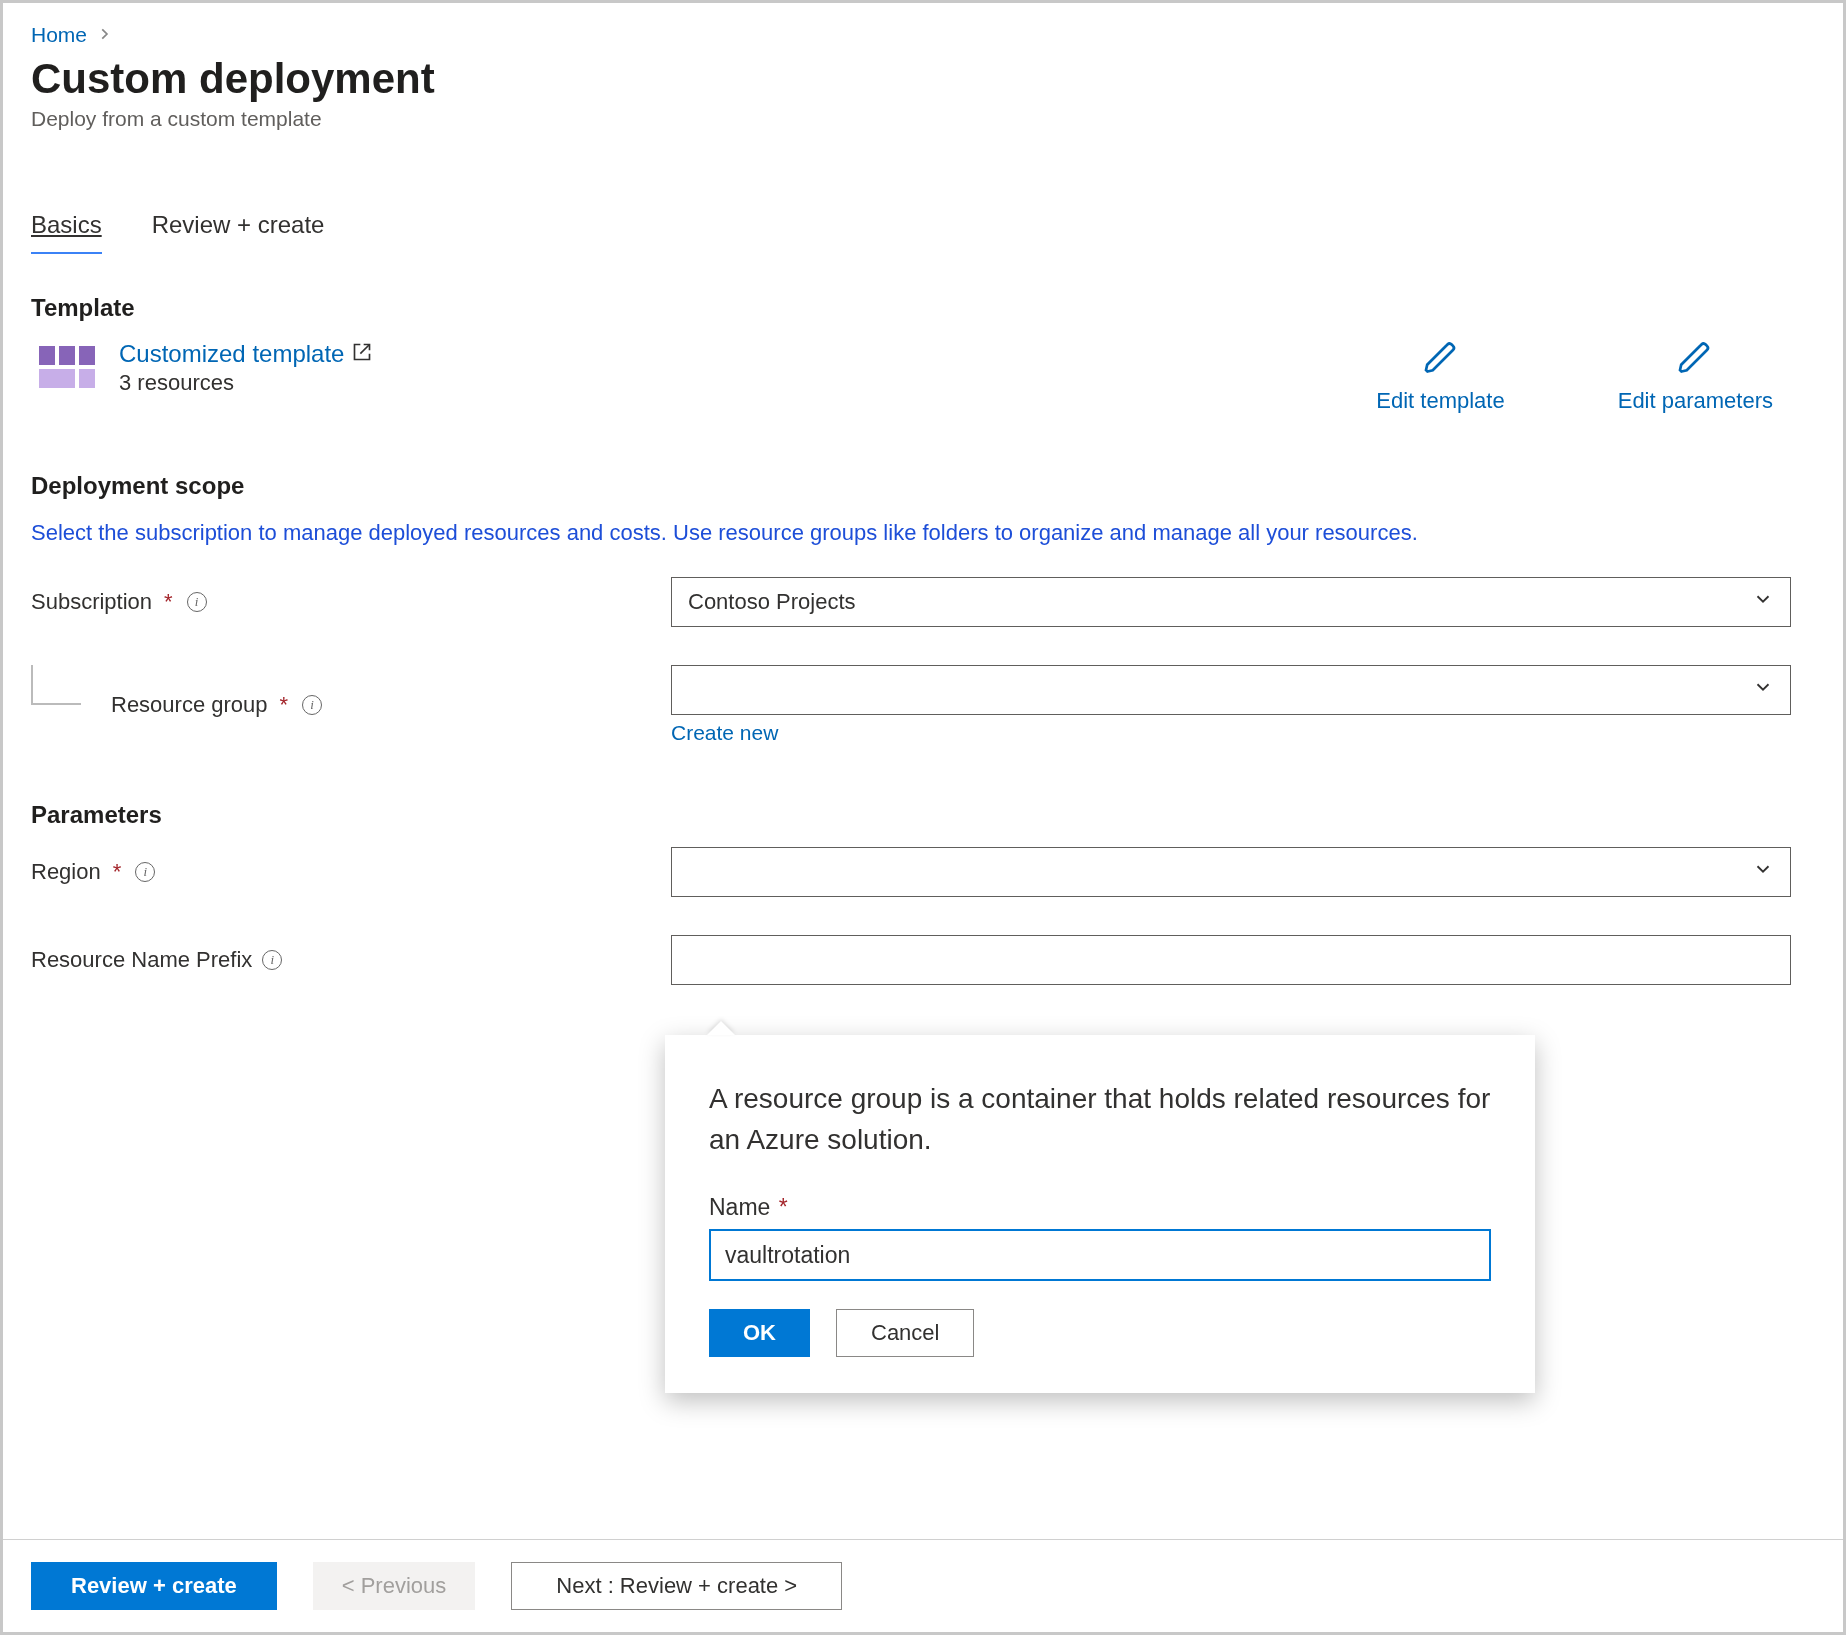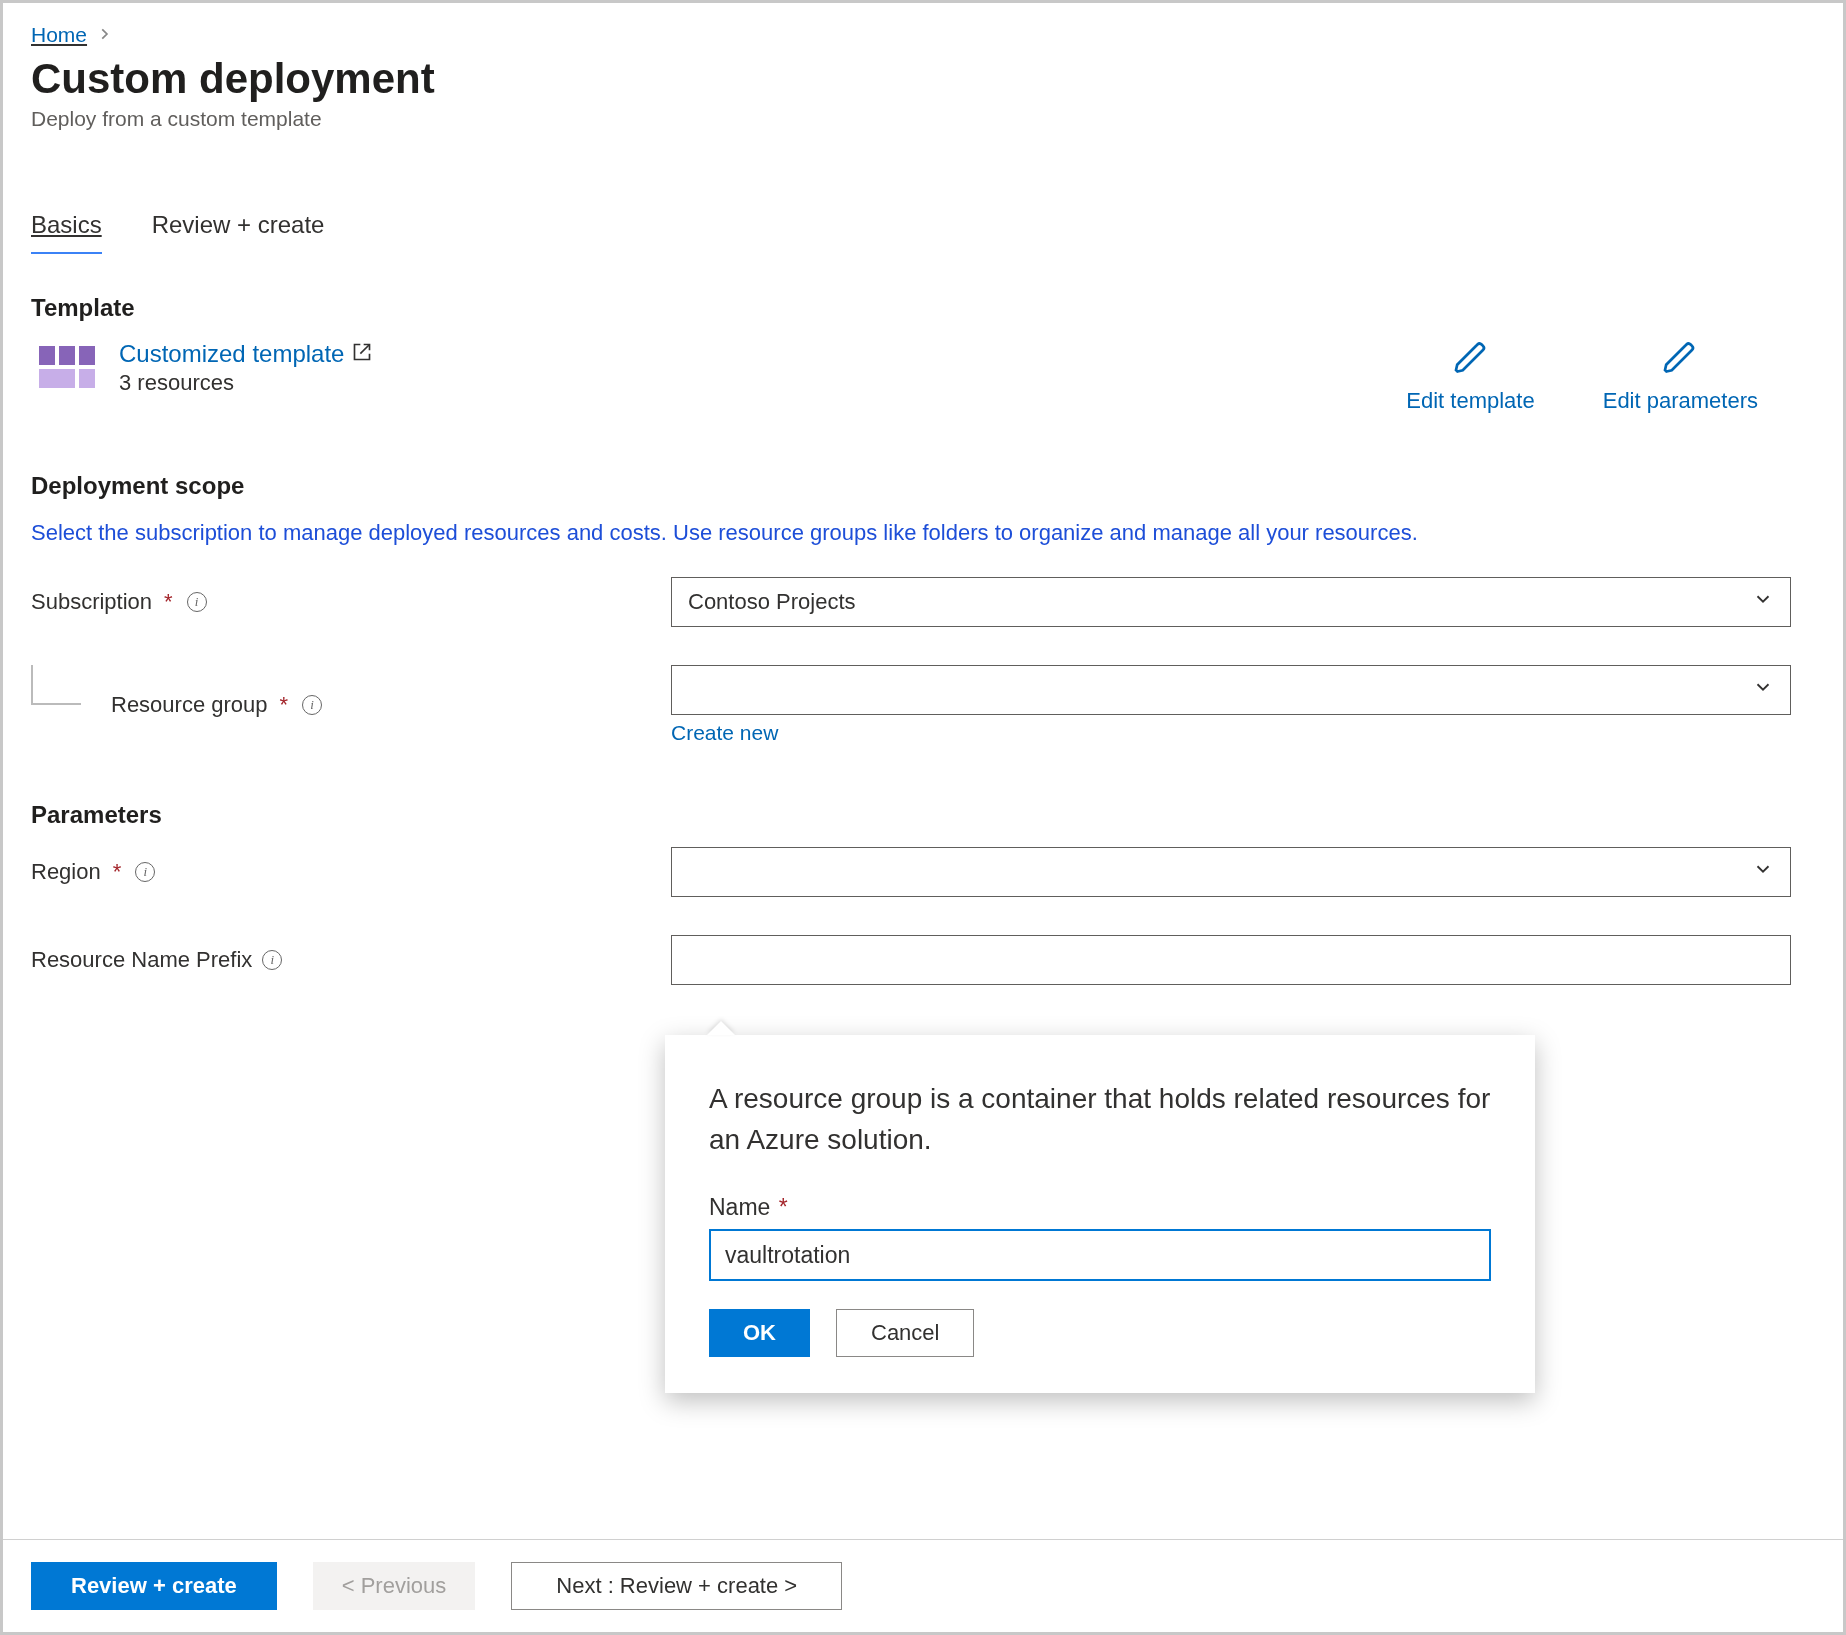--- a/index.html
+++ b/index.html
@@ -10,21 +10,21 @@
     font-size: 21px;
     padding: 0;
     border: 3px solid #c8c8c8;
     width: 1846px;
     height: 1635px;
     overflow: hidden;
   }
   .page { padding: 20px 28px 0 28px; position: relative; height: 100%; }
 
   
-  .breadcrumb { display: flex; align-items: center; gap: 10px; font-size: 21px; margin-bottom: 8px; text-decoration: underline; }
+  .breadcrumb { display: flex; align-items: center; gap: 10px; font-size: 21px; margin-bottom: 8px; }
   .breadcrumb a { color: #0066b4; text-decoration: none; }
   .breadcrumb .chev { color: #888; font-size: 18px; }
 
   
   h1.page-title { font-size: 42px; font-weight: 700; color: #201f1e; margin-top: 6px; }
   .subtitle { font-size: 21px; color: #605e5c; margin-top: 4px; margin-bottom: 80px; }
 
   
   .tabs { display: flex; gap: 50px; border-bottom: 0; margin-bottom: 40px; }
   .tab { font-size: 24px; padding: 0 0 10px 0; color: #323130; cursor: pointer; border-bottom: 5px solid transparent; }
@@ -37,21 +37,21 @@
 
   
   .template-row { display: flex; align-items: flex-start; gap: 24px; margin-bottom: 58px; }
   .template-icon { width: 56px; height: 42px; display: grid; grid-template-columns: 1fr 1fr 1fr; grid-template-rows: 1fr 1fr; gap: 4px; margin-top:6px; margin-left:8px;}
   .template-icon .cell { background: #8764b8; }
   .template-icon .cell.light { background: #c7aee8; }
   .template-link { color: #0066b4; font-size: 24px; text-decoration: none; display:inline-flex; align-items:center; gap:8px;}
   .template-link .ext-icon { width:20px; height:20px; }
   .template-sub { font-size: 22px; color: #323130; margin-top: 2px; }
 
-  .template-actions { display: flex; gap: 68px; margin-left: auto; margin-right: 57px; }
+  .template-actions { display: flex; gap: 113px; margin-left: auto; margin-right: 42px; }
   .action-link { display: flex; flex-direction: column; align-items: center; color: #0066b4; font-size: 22px; cursor: pointer; gap:6px;}
   .action-link svg { width: 36px; height: 36px; }
 
   
   .form-row { display: flex; align-items: center; margin-bottom: 38px; }
   .form-row.nested { margin-left: 0px; }
   .form-label { width: 640px; font-size: 22px; color: #323130; display:flex; align-items:center; gap:10px;}
   .nested-branch { display:inline-block; width:50px; height:40px; border-left:2px solid #bbb; border-bottom:2px solid #bbb; margin-right:20px; margin-top:-40px;}
   .req { color: #a4262c; margin-left:2px; margin-right:4px;}
   .info-icon { width:20px; height:20px; border:1.5px solid #666; border-radius:50%; display:inline-flex; align-items:center; justify-content:center; font-size:13px; color:#666; font-style: italic; font-family: Georgia, serif;}

